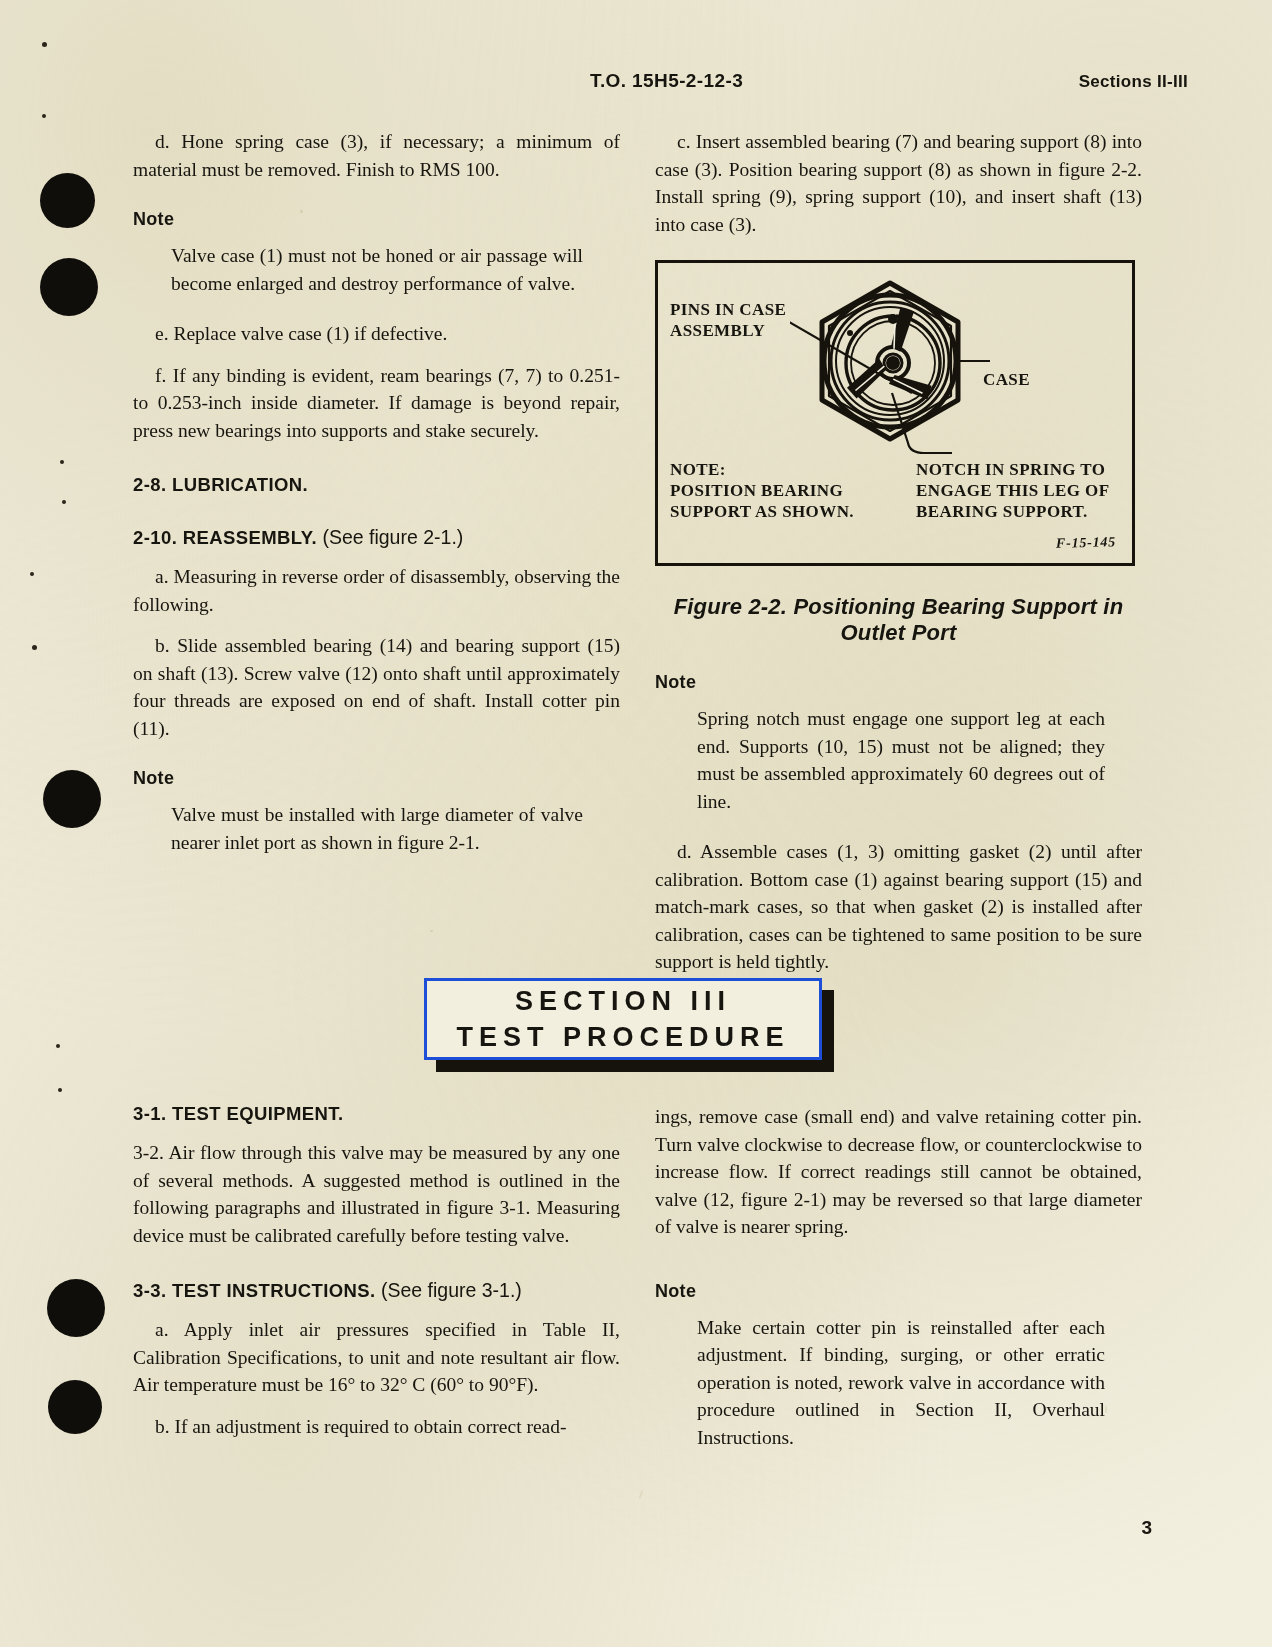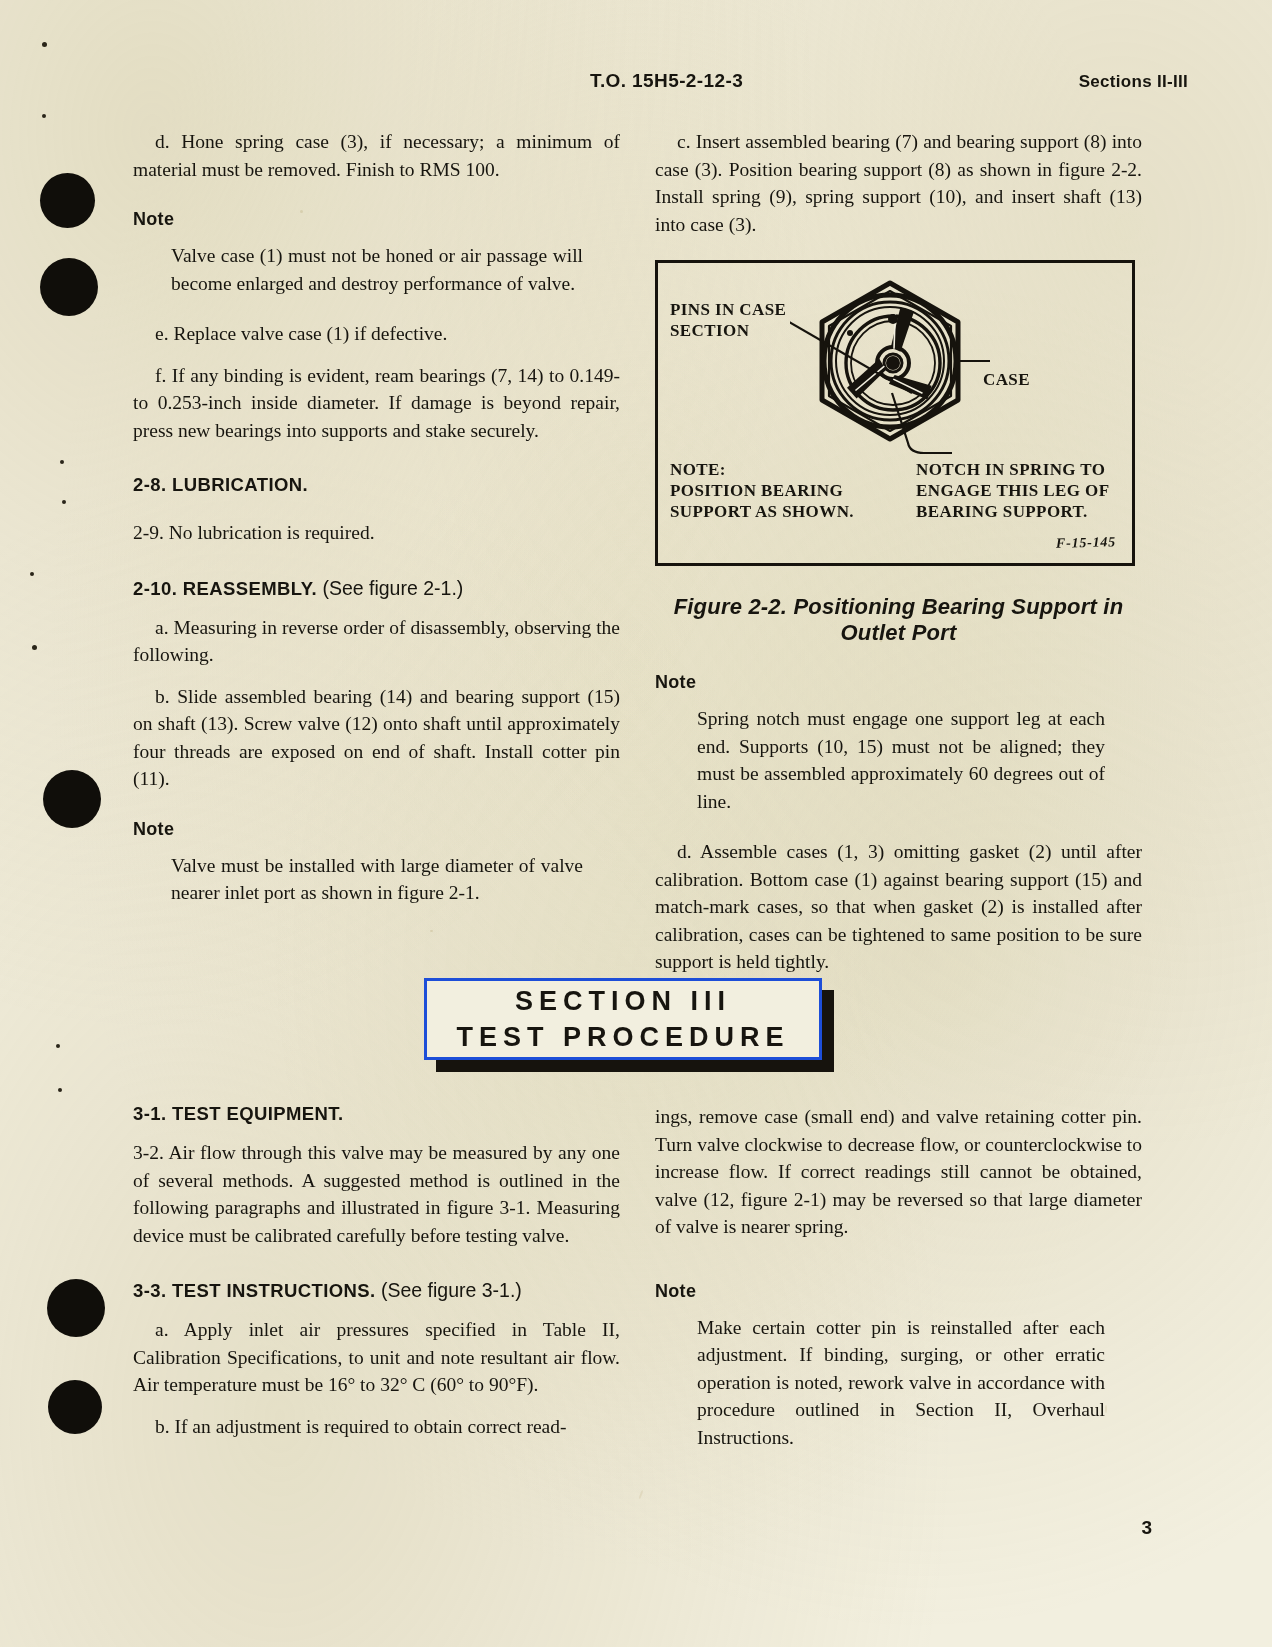--- a/index.html
+++ b/index.html
@@ -219,45 +219,44 @@
 
   <div class="col col-left">
 
     <p class="body indent">d. Hone spring case (3), if necessary; a minimum of material must be removed. Finish to RMS 100.</p>
 
     <div class="note-head">Note</div>
     <p class="note-body">Valve case (1) must not be honed or air passage will become enlarged and destroy performance of valve.</p>
 
     <p class="body indent gap">e. Replace valve case (1) if defective.</p>
 
-    <p class="body indent gap-sm">f. If any binding is evident, ream bearings (7, 14) to 0.149- to 0.253-inch inside diameter. If damage is beyond repair, press new bearings into supports and stake securely.</p>
+    <p class="body indent gap-sm">f. If any binding is evident, ream bearings (7, 7) to 0.251- to 0.253-inch inside diameter. If damage is beyond repair, press new bearings into supports and stake securely.</p>
 
     <div class="para-head">2-8. LUBRICATION.</div>
 
-    <p class="body gap">2-9. No lubrication is required.</p>
 
     <div class="para-head"><span>2-10. REASSEMBLY.</span><span class="cont"> (See figure 2-1.)</span></div>
 
     <p class="body indent gap-sm">a. Measuring in reverse order of disassembly, observing the following.</p>
 
     <p class="body indent gap-sm">b. Slide assembled bearing (14) and bearing support (15) on shaft (13). Screw valve (12) onto shaft until approximately four threads are exposed on end of shaft. Install cotter pin (11).</p>
 
     <div class="note-head">Note</div>
     <p class="note-body">Valve must be installed with large diameter of valve nearer inlet port as shown in figure 2-1.</p>
   </div>
 
   <div class="col col-right">
 
     <p class="body indent">c. Insert assembled bearing (7) and bearing support (8) into case (3). Position bearing support (8) as shown in figure 2-2. Install spring (9), spring support (10), and insert shaft (13) into case (3).</p>
 
     <div class="figure-wrap">
       <div class="figure-box">
 
         <div class="fig-label fig-pins">PINS IN CASE
-   SECTION</div>
+   ASSEMBLY</div>
         <div class="fig-label fig-case">CASE</div>
         <div class="fig-label fig-notch">NOTCH IN SPRING TO
 ENGAGE THIS LEG OF
 BEARING SUPPORT.</div>
         <div class="fig-label fig-note">NOTE:
 POSITION BEARING
 SUPPORT AS SHOWN.</div>
         <div class="fig-code">F-15-145</div>
 
         <svg class="fig-art" width="200" height="200" viewBox="0 0 200 200">

